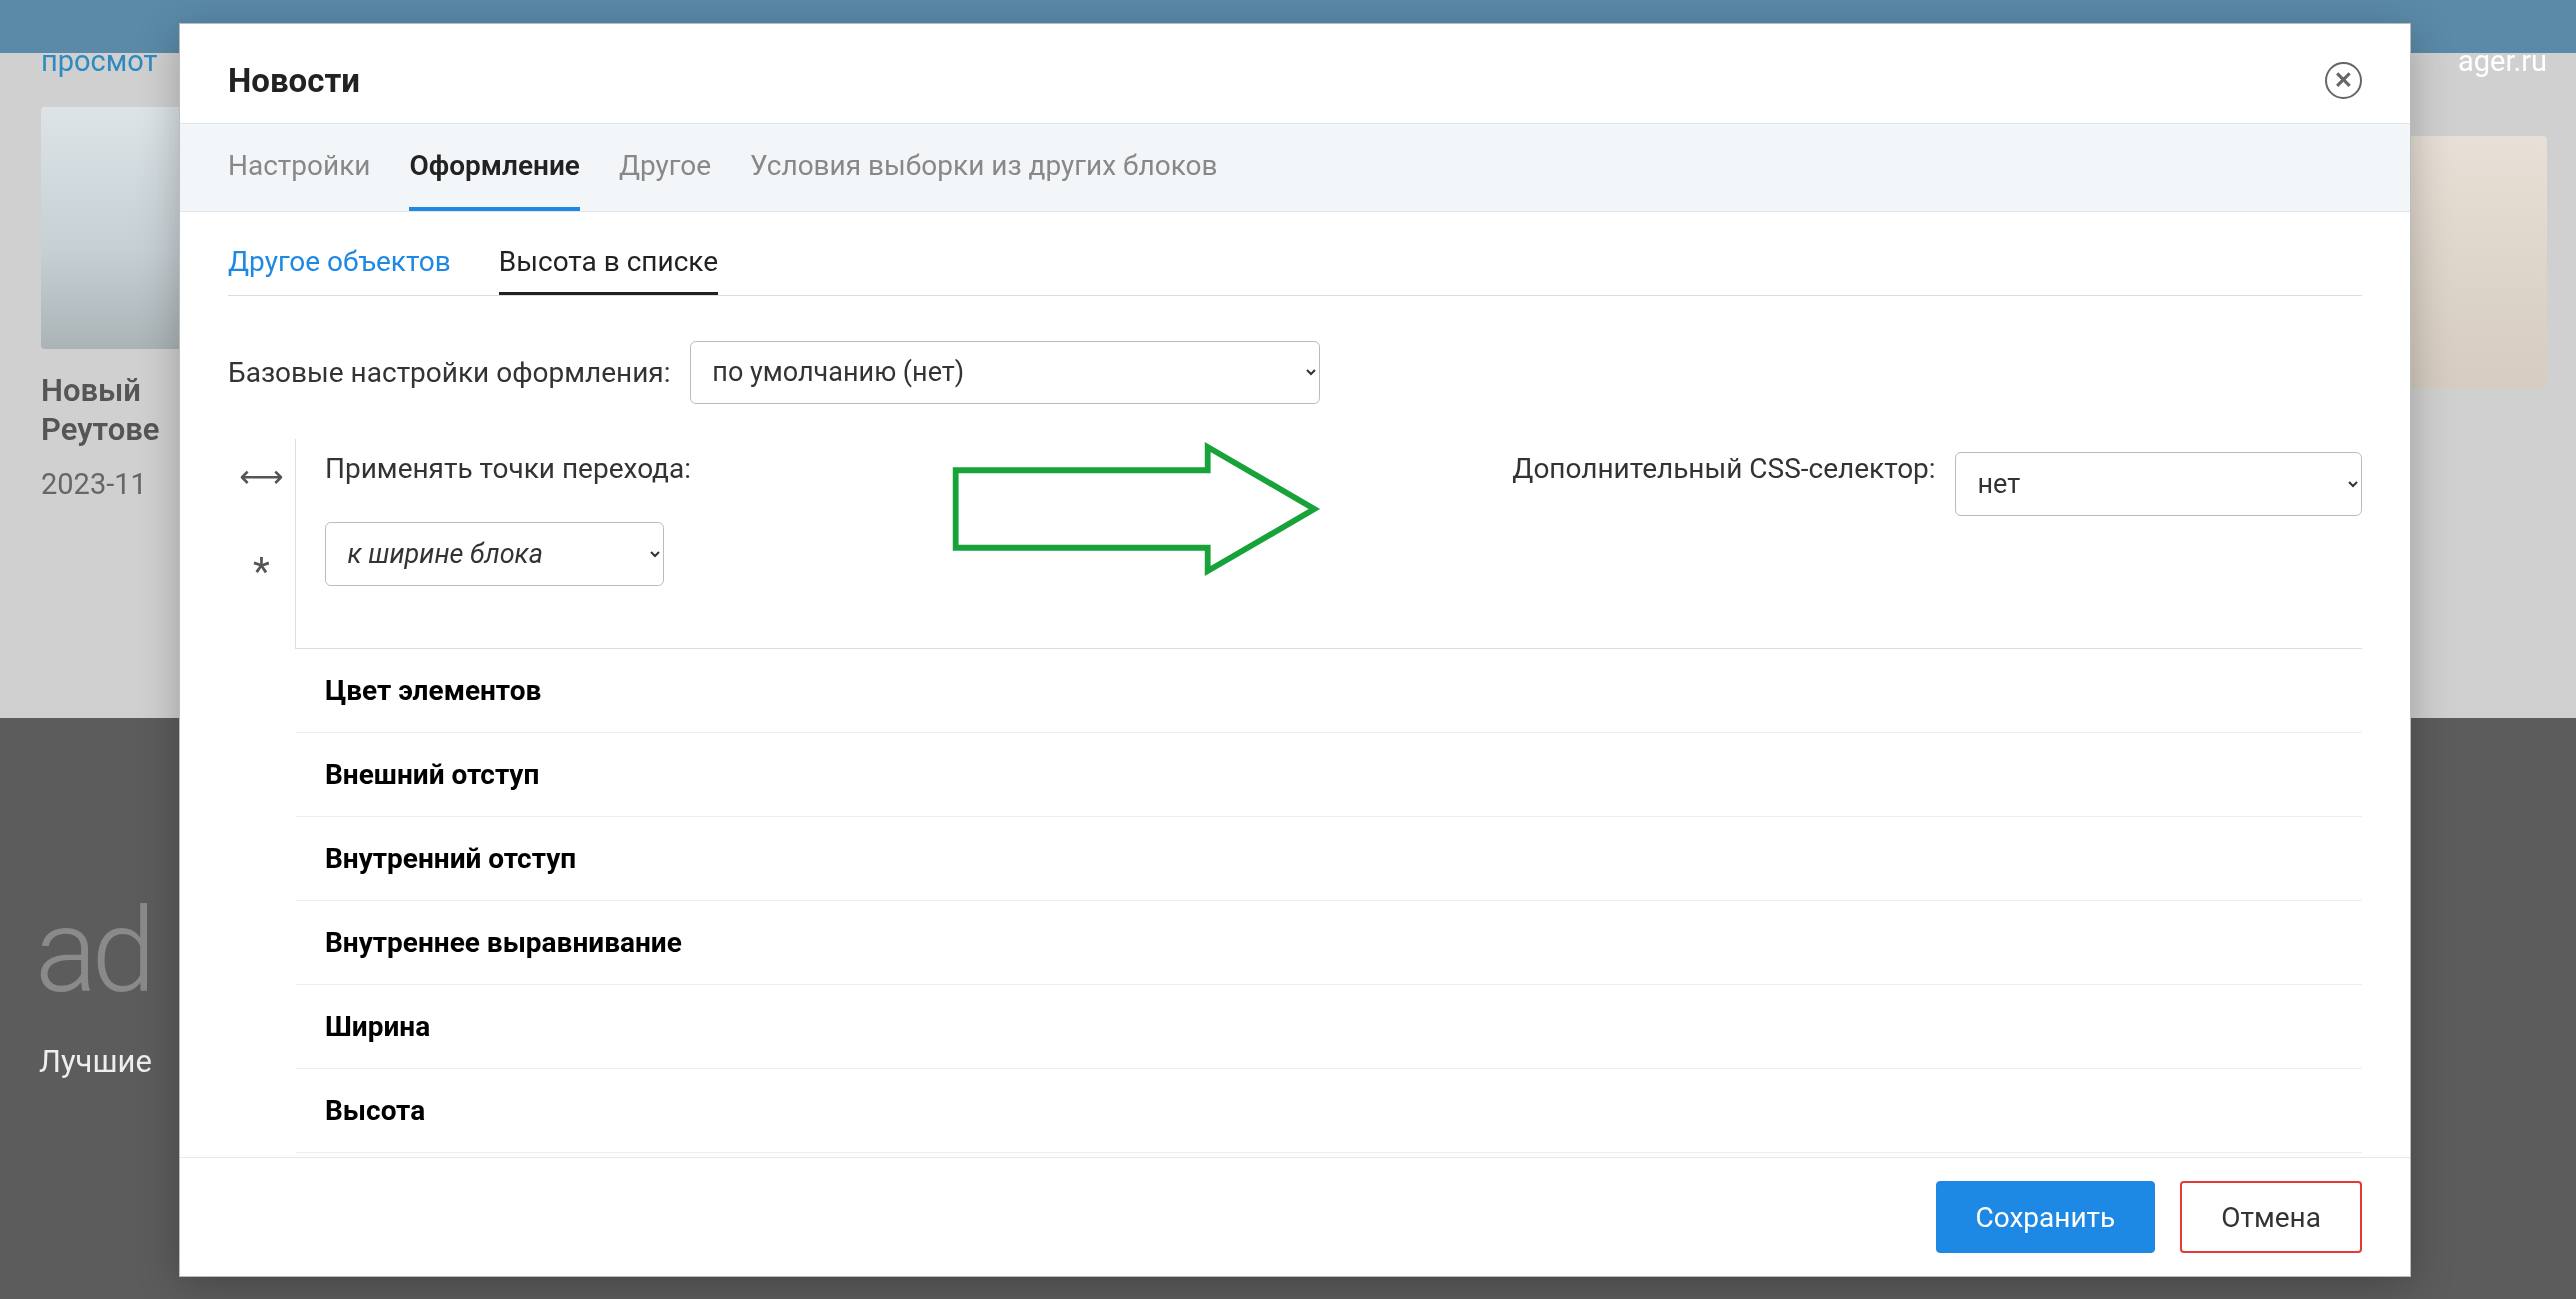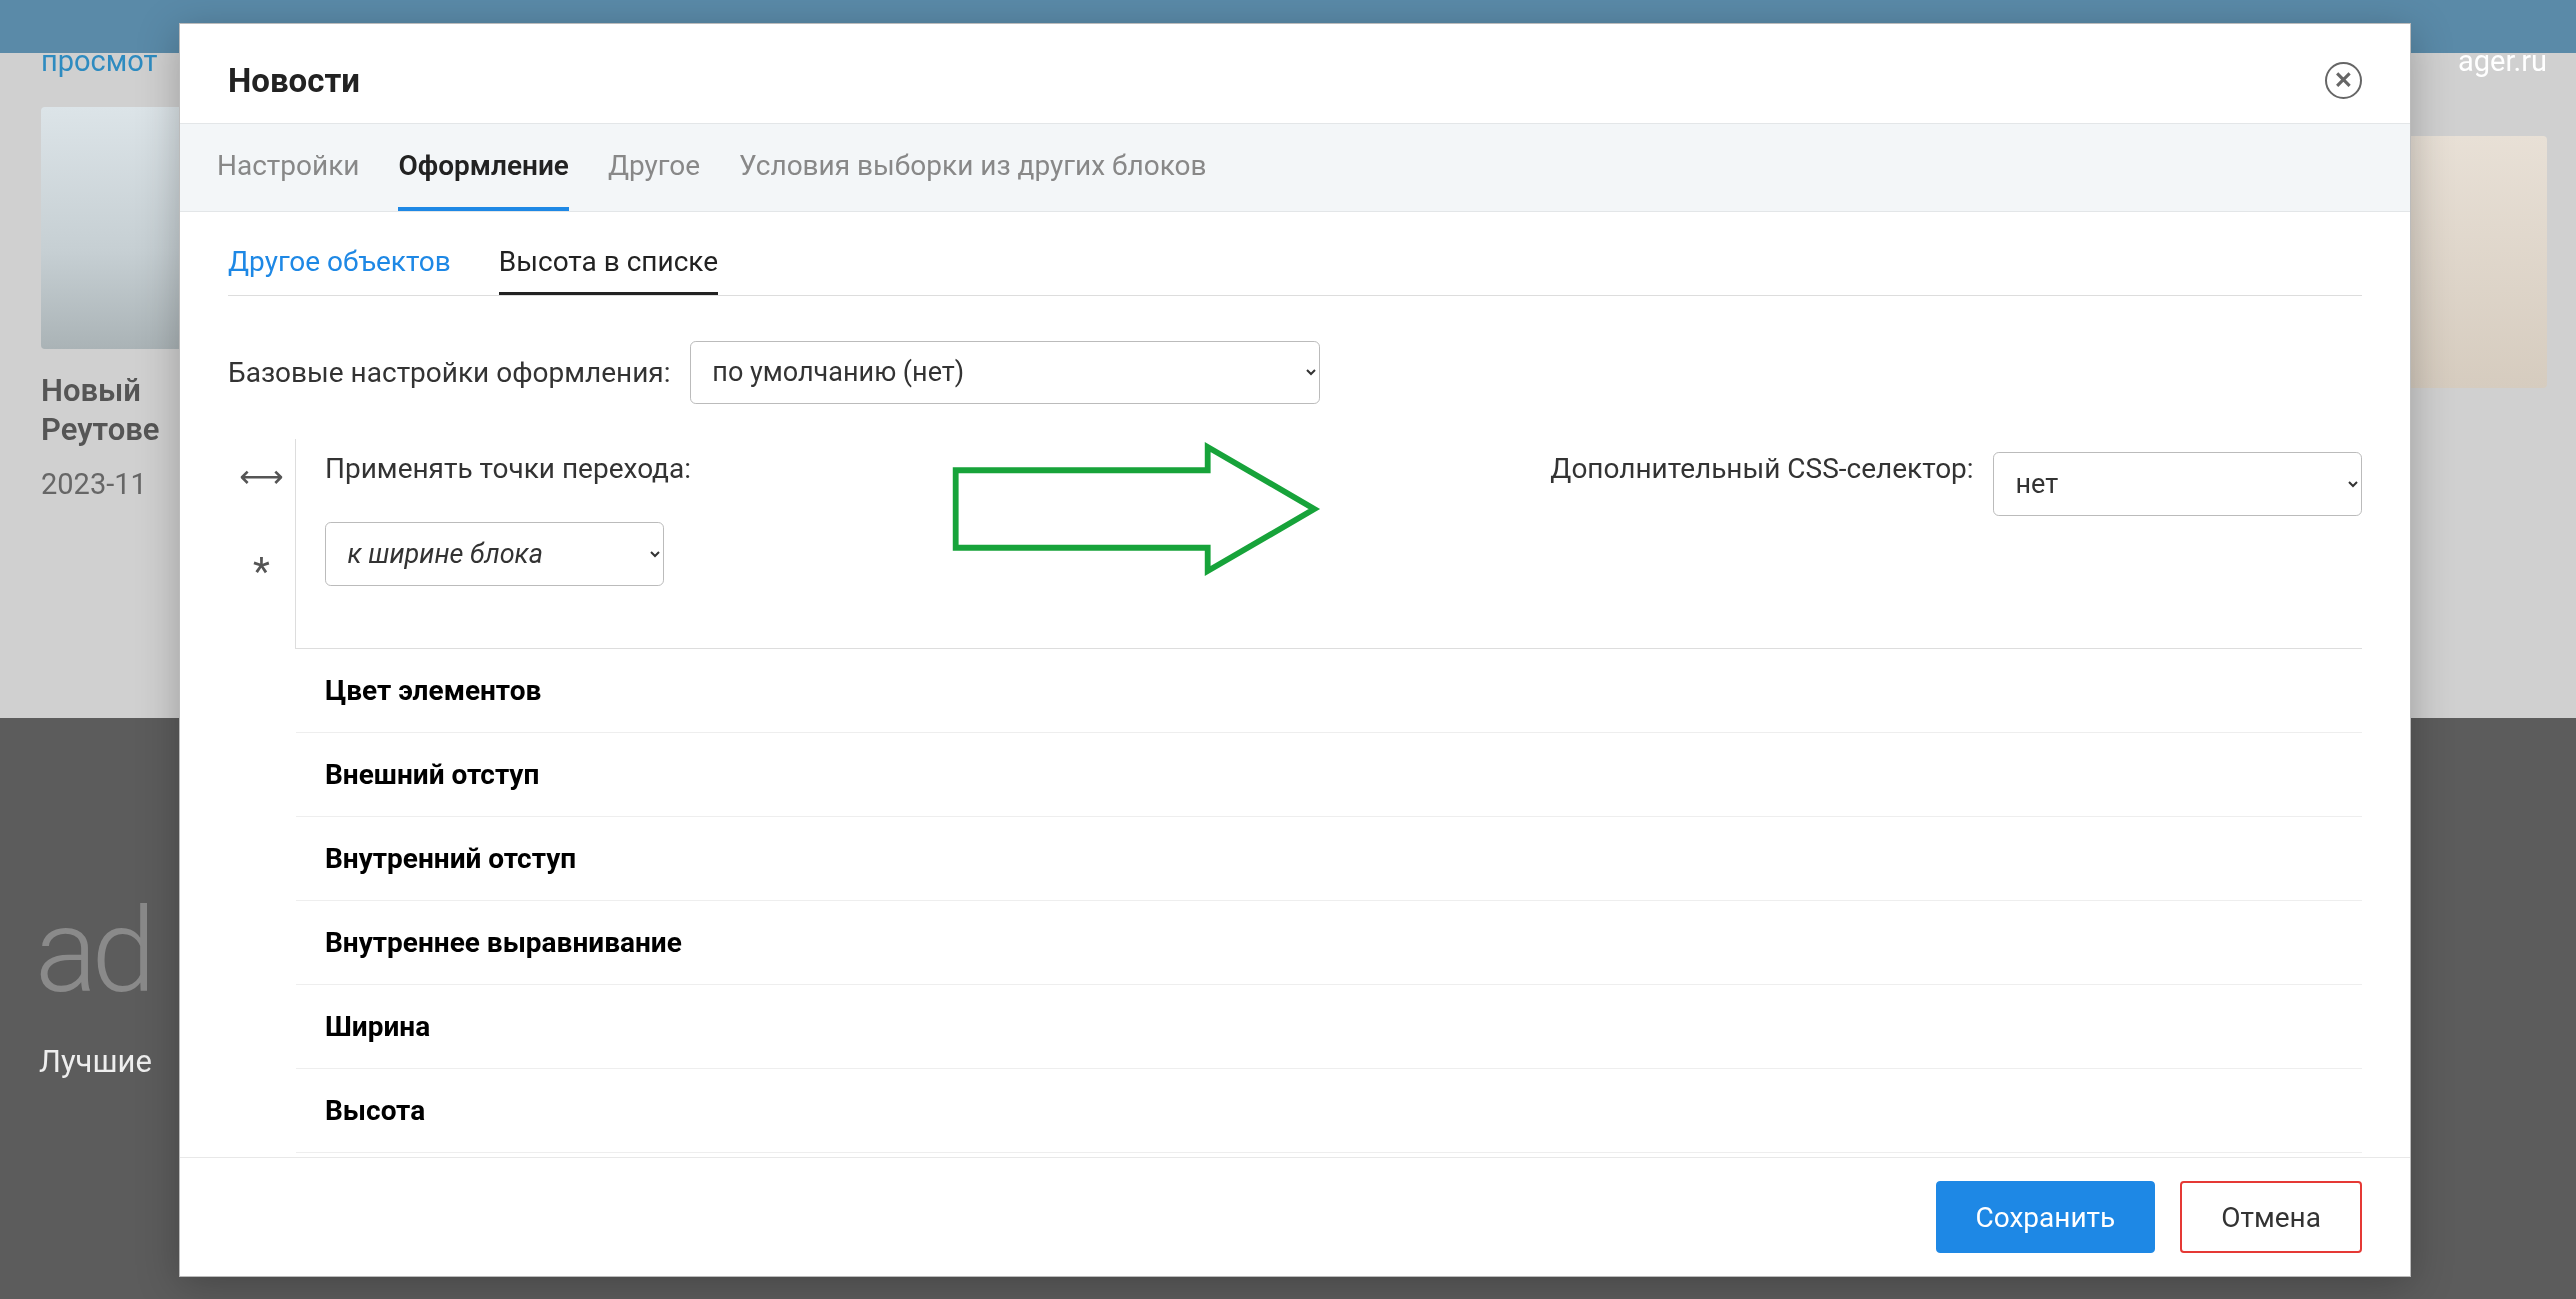--- a/index.html
+++ b/index.html
@@ -117,21 +117,21 @@
     color: #666;
     font-size: 23px;
     font-weight: 700;
   }
 
   
   .primary-tabs {
     background: #f3f6f8;
     border-top: 1px solid #e3e6e8;
     border-bottom: 1px solid #e3e6e8;
-    padding: 0 37px;
+    padding: 0 48px;
     display: flex;
     gap: 39px;
   }
   .primary-tab {
     padding: 25px 0;
     font-size: 28px;
     color: #888;
     cursor: pointer;
     border-bottom: 4.8px solid transparent;
   }
@@ -210,21 +210,21 @@
     justify-content: space-between;
     align-items: flex-start;
     border-bottom: 1px solid #ddd;
     padding-bottom: 39px;
     position: relative;
   }
   .mid-left { display: flex; flex-direction: column; gap: 37px; }
   .mid-label { font-size: 28px; color: #333; }
   .mid-select { width: 339px; font-style: italic; }
   .mid-right { display: flex; flex-direction: row; gap: 19.4px; }
-  .css-select { width: 369px; }
+  .css-select { width: 407px; }
 
   
   .arrow-svg {
     position: absolute;
     left: 650px;
     top: 1.9px;
     pointer-events: none;
   }
 
   

